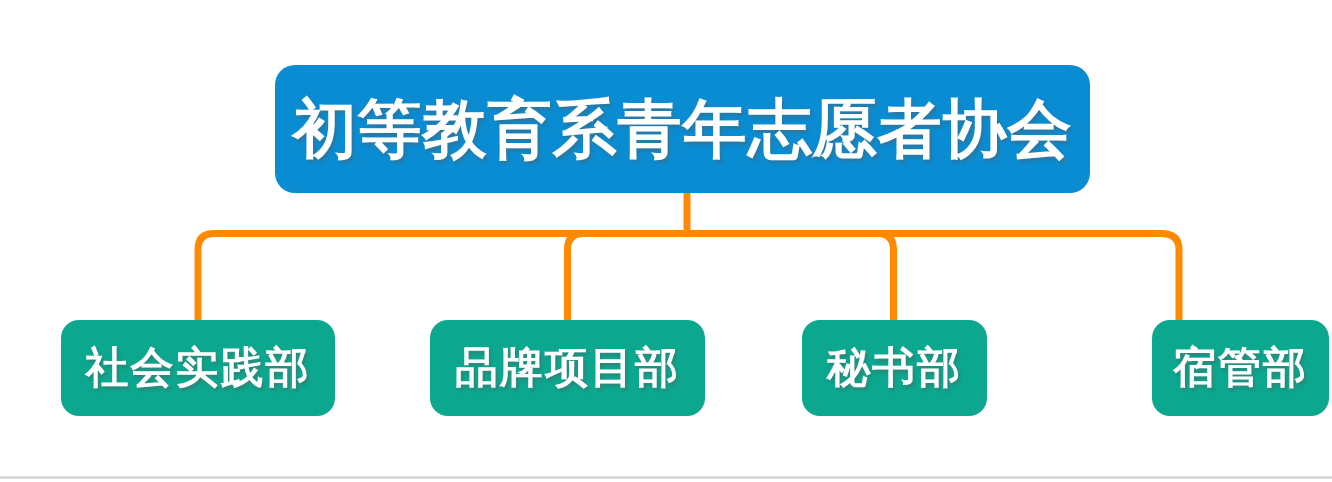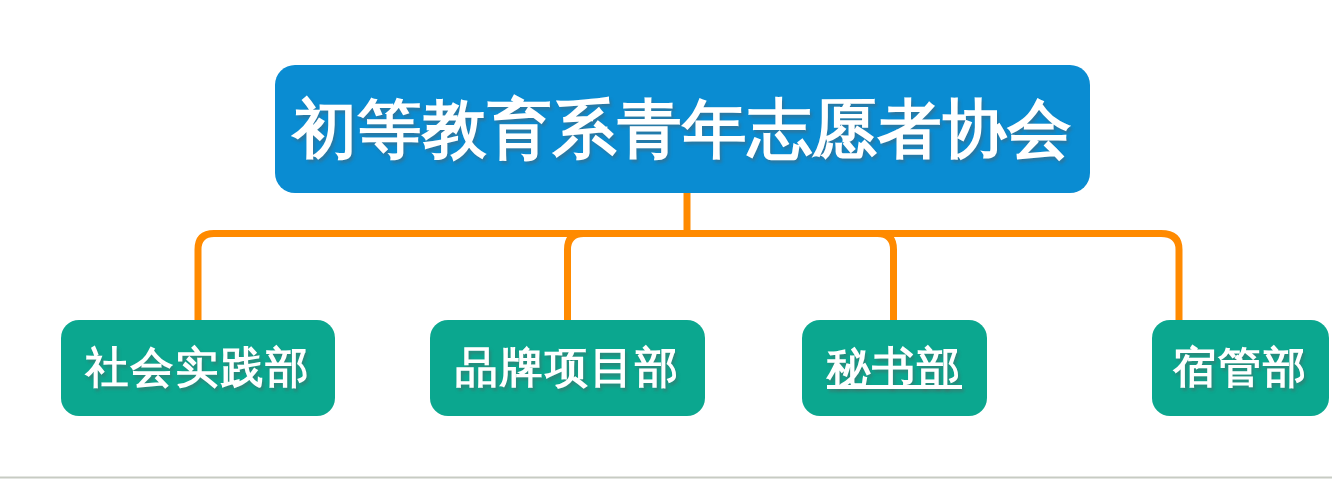--- a/index.html
+++ b/index.html
@@ -40,21 +40,21 @@
   }
   .node-dept{
     top:320px;height:96px;
     background:var(--dept-fill);
     border-radius:18px;
     font-size:43px;
     letter-spacing:2px;
   }
   .dept-0{left:61px;width:274px;}
   .dept-1{left:430px;width:275px;align-items:center;}
-  .dept-2{left:802px;width:185px;text-decoration:underline;}
+  .dept-2{left:802px;width:185px;}
   .dept-3{left:1152px;width:177px;}
   .label{display:inline-block;}
 </style>
 </head>
 <body>
 
 <div class="canvas">
 
   <svg class="connector-svg" viewBox="0 0 1332 482" xmlns="http://www.w3.org/2000/svg" aria-hidden="true">
 

